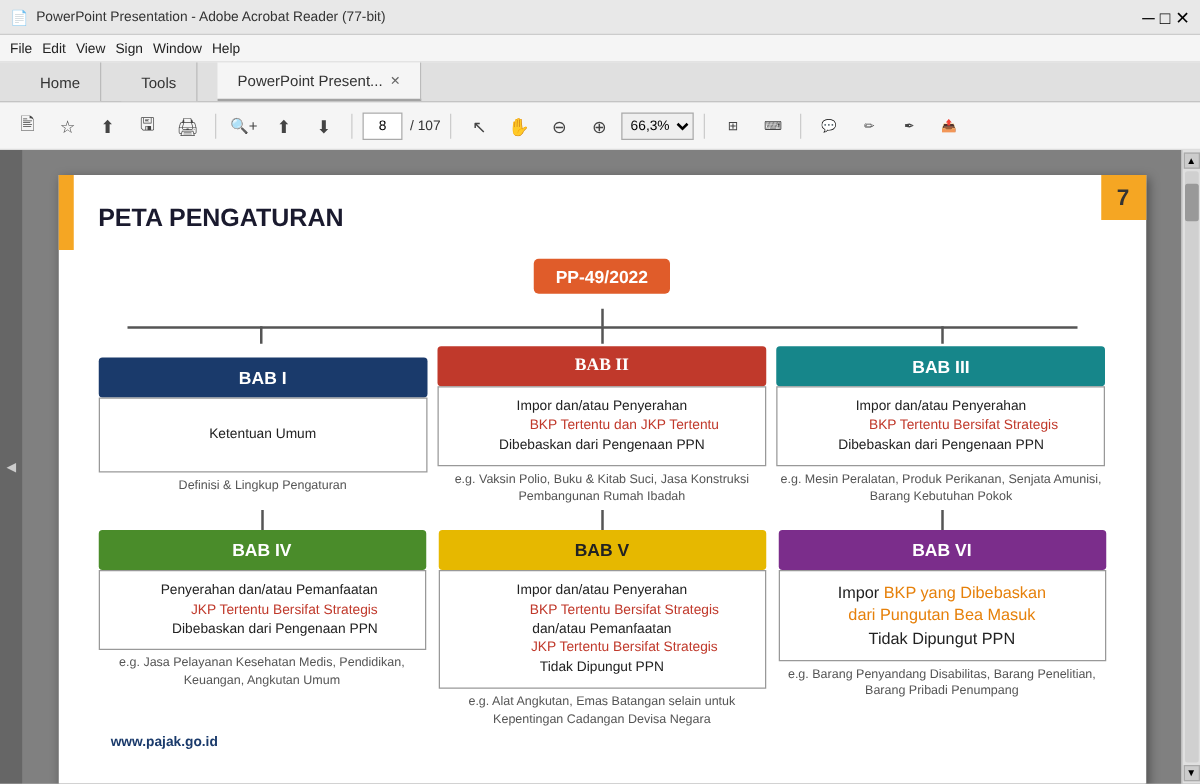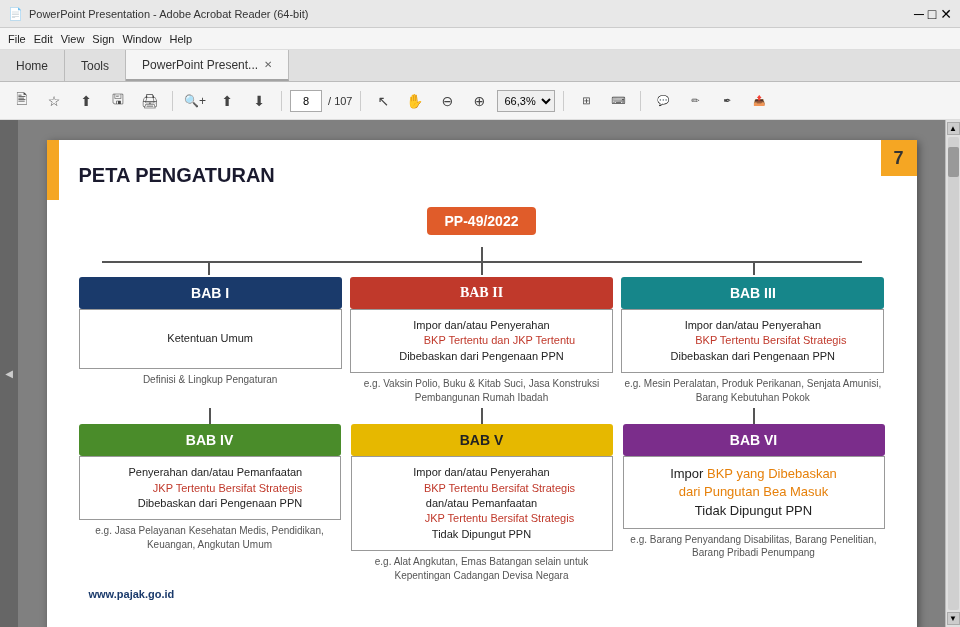--- a/index.html
+++ b/index.html
@@ -6,21 +6,21 @@
     body { width: 960px; height: 627px; background: #f0f0f0; font-family: Arial, sans-serif; font-size: 12px; overflow: hidden; }
 
     
     .title-bar { background: #e8e8e8; height: 28px; display: flex; align-items: center; padding: 0 8px; border-bottom: 1px solid #ccc; font-size: 12px; }
     .title-text { font-size: 11px; color: #333; }
 
     .menu-bar { background: #f5f5f5; height: 22px; display: flex; align-items: center; padding: 0 4px; border-bottom: 1px solid #ddd; font-size: 11px; }
     .menu-item { cursor: pointer; color: #222; padding: 0 4px; }
 
     .tab-bar { background: #e0e0e0; height: 32px; display: flex; align-items: stretch; border-bottom: 1px solid #bbb; }
-    .tab { padding: 0 16px; display: flex; align-items: center; font-size: 12px; cursor: pointer; background: #e0e0e0; border-right: 1px solid #bbb; color: #333; }
+    .tab { padding: 0 16px; display: flex; align-items: center; font-size: 12px; cursor: pointer; background: #e0e0e0; border-right: 1px solid #bbb; color: #333; margin-left: 16px; }
     .tab.active { background: #f5f5f5; border-bottom: 2px solid #a3a3a3; font-weight: normal; }
     .tab-close { margin-left: 6px; font-size: 10px; color: #666; }
 
     .toolbar { background: #f5f5f5; height: 38px; display: flex; align-items: center; padding: 0 8px; border-bottom: 1px solid #ddd; gap: 4px; }
     .tb-btn { width: 28px; height: 26px; display: flex; align-items: center; justify-content: center; cursor: pointer; border-radius: 3px; font-size: 14px; color: #444; border: none; background: transparent; }
     .tb-sep { width: 1px; height: 20px; background: #ccc; margin: 0 4px; }
     .page-input { width: 32px; height: 22px; text-align: center; border: 1px solid #aaa; font-size: 11px; }
     .page-total { font-size: 11px; color: #333; margin-left: 2px; }
     .zoom-select { height: 22px; border: 1px solid #aaa; font-size: 11px; padding: 0 2px; }
 
@@ -61,21 +61,21 @@
     .text-orange { color: #e6800a; }
 
     
     .eg-text { font-size: 10px; color: #555; text-align: center; margin-top: 4px; line-height: 1.35; }
   </style>
 </head>
 <body>
 
 <div class="title-bar">
   <span style="margin-right:6px;">📄</span>
-  <span class="title-text">PowerPoint Presentation - Adobe Acrobat Reader (64-bit)</span>
+  <span class="title-text">PowerPoint Presentation - Adobe Acrobat Reader (77-bit)</span>
   <span style="margin-left:auto; font-size:14px; cursor:pointer; margin-right:4px;">─</span>
   <span style="font-size:14px; cursor:pointer; margin-right:4px;">□</span>
   <span style="font-size:14px; cursor:pointer;">✕</span>
 </div>
 
 <div class="menu-bar">
   <span class="menu-item">File</span>
   <span class="menu-item">Edit</span>
   <span class="menu-item">View</span>
   <span class="menu-item">Sign</span>
@@ -148,21 +148,21 @@
         <div style="width:2px; height:14px; background:#555;"></div>
 
         <div style="position:relative; width:760px; height:2px; background:#555;">
 
           <div style="position:absolute; left: 14%; top:0; width:2px; height:14px; background:#555;"></div>
           <div style="position:absolute; left: 50%; transform:translateX(-50%); top:0; width:2px; height:14px; background:#555;"></div>
           <div style="position:absolute; right: 14%; top:0; width:2px; height:14px; background:#555;"></div>
         </div>
       </div>
 
-      <div style="display:flex; gap:8px; width:100%; margin-top:14px; margin-bottom:4px;">
+      <div style="display:flex; gap:8px; width:100%; margin-top:14px; margin-bottom:4px;align-items:center;">
 
         <div class="flow-col">
           <div class="bab-header bab-navy">BAB I</div>
           <div class="content-box">
             <span>Ketentuan Umum</span>
           </div>
           <div class="eg-text">Definisi &amp; Lingkup Pengaturan</div>
         </div>
 
         <div class="flow-col">

